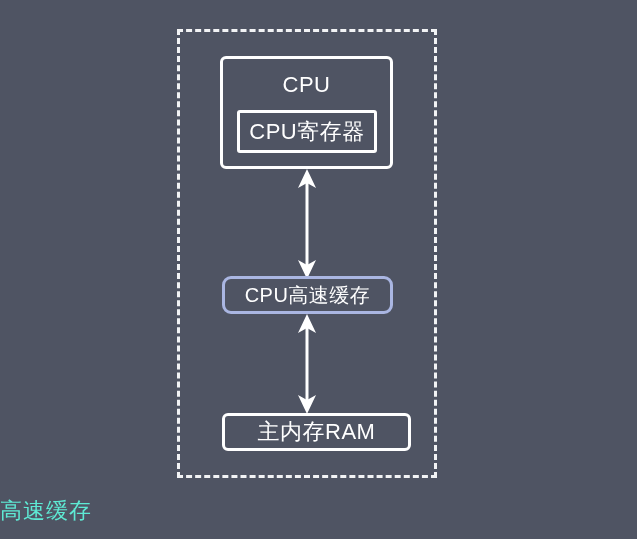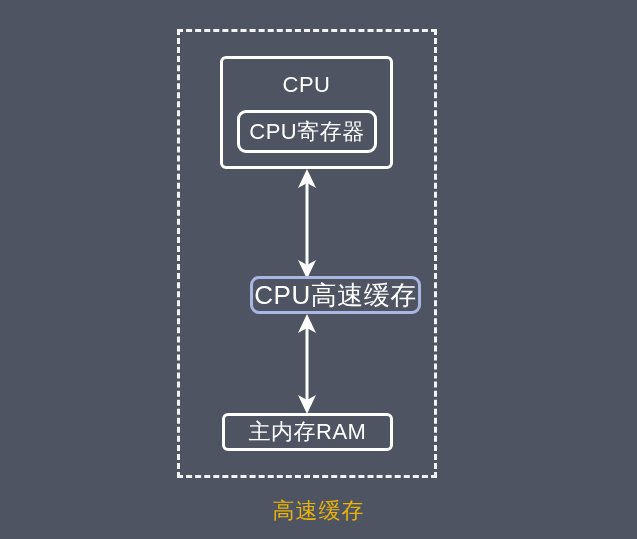--- a/index.html
+++ b/index.html
@@ -67,39 +67,38 @@
     color: #ffffff;
     line-height: 28px;
   }
 
   .register-box {
     left: 237px;
     top: 110px;
     width: 140px;
     height: 43px;
     border: 3px solid #ffffff;
-    border-radius: 9px;
+    border-radius: 3px;
     font-size: 22px;
   }
 
   .cache-box {
     left: 222px;
     top: 276px;
     width: 171px;
     height: 38px;
     border: 3px solid #aab6e2;
     border-radius: 9px;
-    font-size: 26px;
-    margin-left: 28px;
+    font-size: 20px;
   }
 
   .ram-box {
     left: 222px;
     top: 413px;
-    width: 171px;
+    width: 189px;
     height: 38px;
     border: 3px solid #ffffff;
     border-radius: 6px;
     font-size: 22px;
   }
 
   
   .arrow {
     position: absolute;
     pointer-events: none;
@@ -116,23 +115,23 @@
     width: 34px;
     height: 102px;
   }
 
   
   .caption {
     position: absolute;
     left: 0;
     right: 0;
     top: 496px;
-    text-align: center;
+    text-align: left;
     font-size: 22px;
-    color: #eab308;
+    color: #5eead4;
     letter-spacing: 1px;
   }
 
   
   .watermark {
     position: absolute;
     right: 12px;
     bottom: 10px;
     font-size: 19px;
     font-weight: bold;

